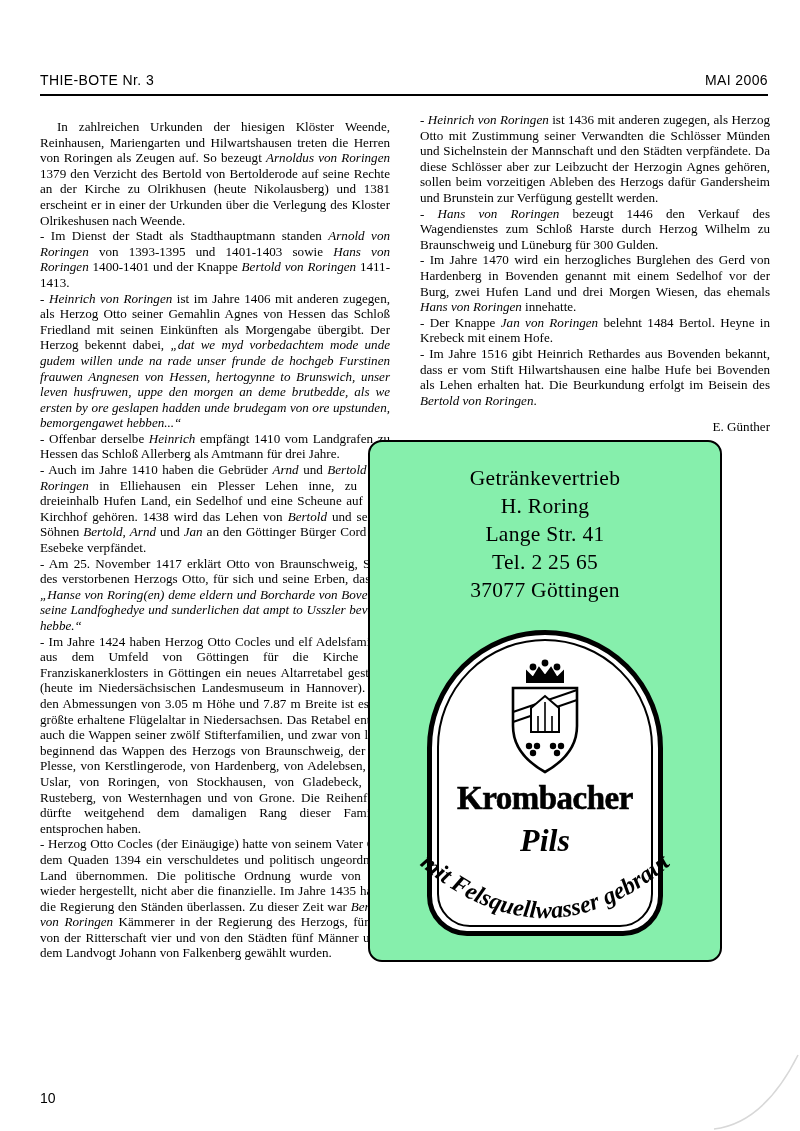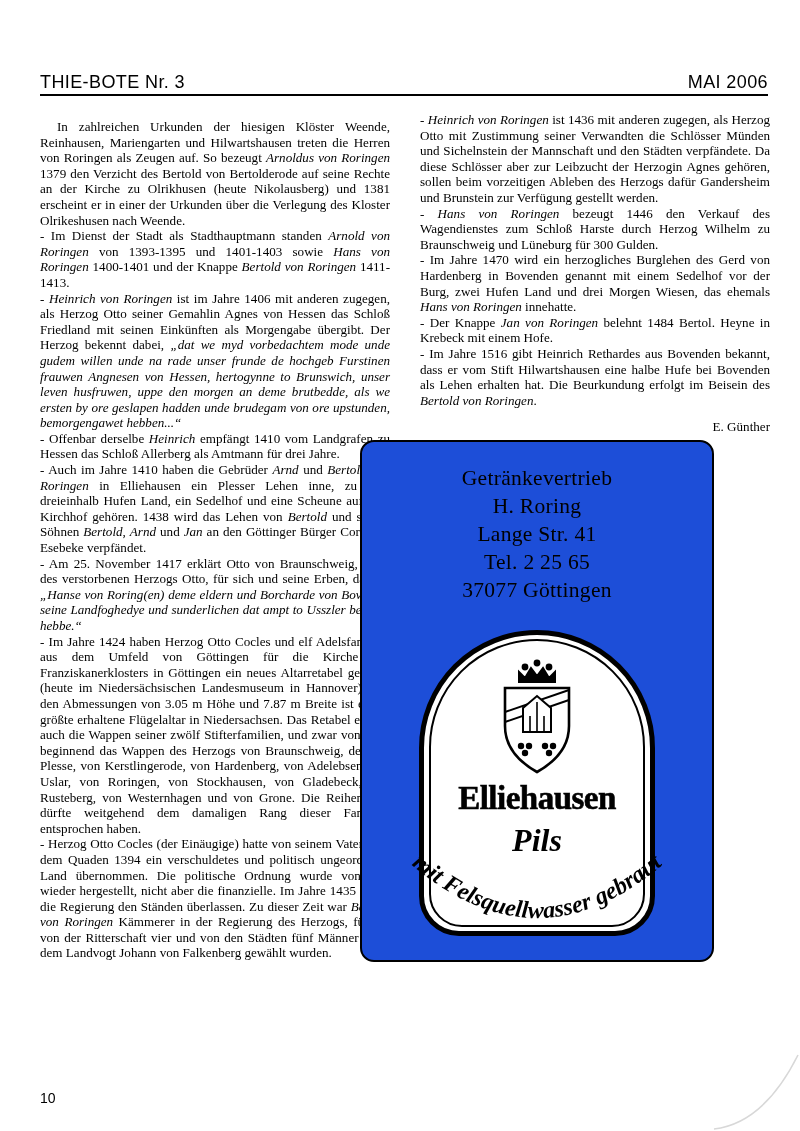--- a/index.html
+++ b/index.html
@@ -24,21 +24,21 @@
   
   .header {
     position: absolute;
     left: 40px;
     top: 72px;
     width: 728px;
     display: flex;
     justify-content: space-between;
     align-items: flex-end;
     font-family: "Liberation Sans", sans-serif;
-    font-size: 18px;
+    font-size: 14px;
     letter-spacing: 0.4px;
     gap: 23px;
   }
   .header-rule {
     position: absolute;
     left: 40px;
     top: 94px;
     width: 728px;
     height: 1.6px;
     background: #000;
@@ -71,27 +71,27 @@
   p.dash   { text-indent: 0; }
   .it { font-style: italic; }
   .sign {
     text-align: right;
     margin-top: 11px;
     font-style: normal;
   }
   
   .ad {
     position: absolute;
-    left: 360px;
+    left: 368px;
     top: 440px;
     width: 350px;
     height: 518px;
     border: 2.4px solid #000;
     border-radius: 14px;
-    background: #1d4ed8;
+    background: #86efac;
     overflow: hidden;
   }
   .ad-text {
     text-align: center;
     margin-top: 22px;
     font-family: "Liberation Serif", serif;
   }
   .ad-line {
     font-size: 21.5px;
     line-height: 28px;
@@ -276,21 +276,21 @@
             <circle cx="38" cy="90" r="3.2" fill="#000" stroke="none"></circle>
             <circle cx="46" cy="90" r="3.2" fill="#000" stroke="none"></circle>
             <circle cx="42" cy="97" r="3.2" fill="#000" stroke="none"></circle>
             <circle cx="62" cy="90" r="3.2" fill="#000" stroke="none"></circle>
             <circle cx="70" cy="90" r="3.2" fill="#000" stroke="none"></circle>
             <circle cx="66" cy="97" r="3.2" fill="#000" stroke="none"></circle>
           </g>
         </svg>
       </div>
 
-      <div class="brand">Elliehausen</div>
+      <div class="brand">Krombacher</div>
       <div class="pils">Pils</div>
 
       <div class="arc-wrap">
         <svg viewBox="0 0 290 124" width="290" height="124" aria-hidden="true">
           <defs>
             <path id="arcpath" d="M 14 34 Q 145 150 276 34" fill="none"></path>
           </defs>
           <text class="arc-text">
             <textPath href="#arcpath" startOffset="50%" text-anchor="middle" id="slogan-textpath">mit Felsquellwasser gebraut</textPath>
           </text>

